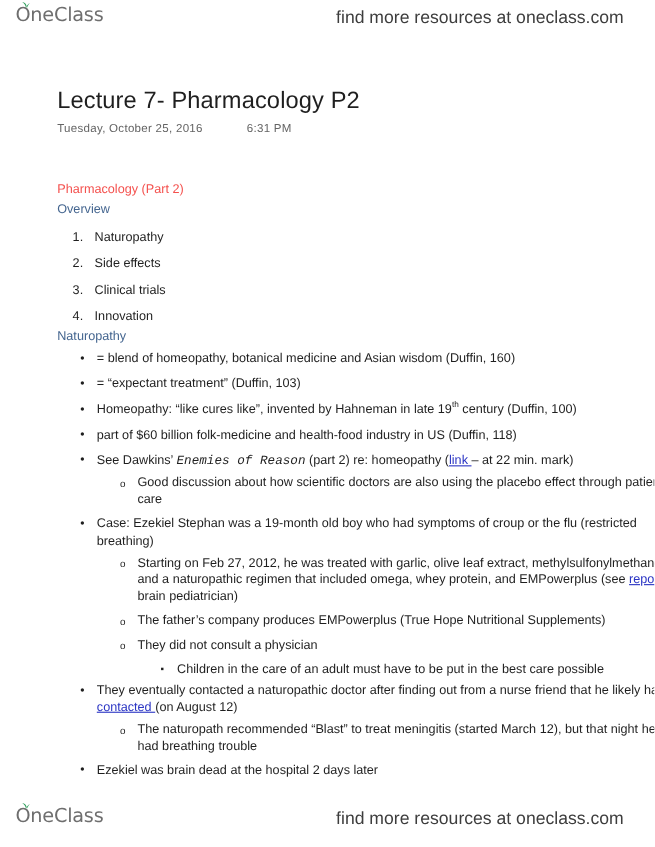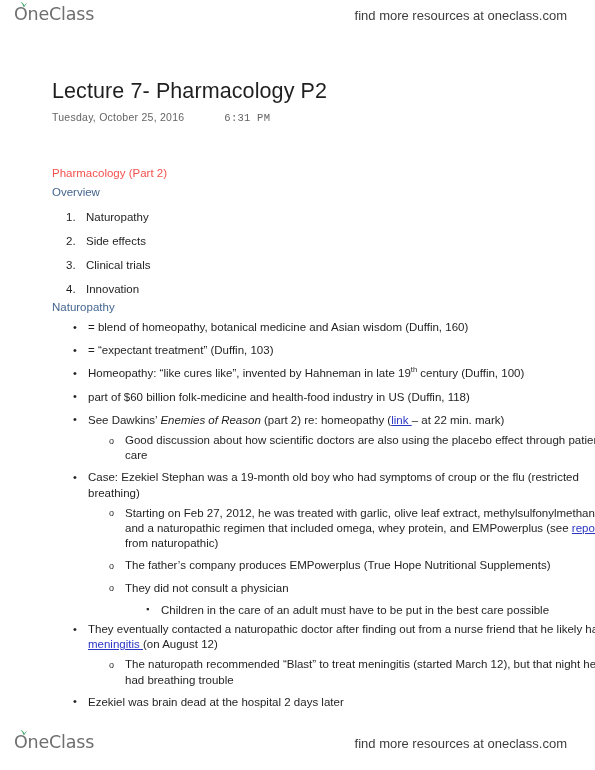--- a/index.html
+++ b/index.html
@@ -55,21 +55,21 @@
     left: 4.5px;
     top: -4.5px;
     width: 9px;
     height: 8px;
   }
   .tagline {
     position: absolute;
     right: 28px;
     top: 6px;
     font-family: "Liberation Sans", sans-serif;
-    font-size: 13px;
+    font-size: 16px;
     color: #3d3d3d;
     white-space: nowrap;
   }
 
   
   .doc {
     position: absolute;
     left: 0;
     top: 0;
     width: 595px;
@@ -93,21 +93,21 @@
     white-space: nowrap;
     line-height: 26px;
   }
   .meta {
     margin-top: 7px;
     font-size: 10.5px;
     color: #646464;
     white-space: nowrap;
     letter-spacing: 0.25px;
   }
-  .meta .time { margin-left: 40px; font-family: Liberation Mono, monospace; }
+  .meta .time { margin-left: 40px; }
 
   .section-head {
     font-size: 11.5px;
     line-height: 19px;
     white-space: nowrap;
   }
   .section-head.red { color: #f4514e; }
   .section-head.blue { color: #44658f; }
 
   .gap-top-1 { margin-top: 40px; }
@@ -203,21 +203,21 @@
     font-size: 9px;
     color: #1f1f1f;
   }
 
   .nowrapline { white-space: nowrap; }
 
   a.doclink {
     color: #2b35c4;
     text-decoration: underline;
   }
-  i.ital { font-style: italic; }
+  i.ital { font-style: italic; font-family: Liberation Mono, monospace; }
   sup.sup {
     font-size: 7.5px;
     vertical-align: super;
     line-height: 0;
   }
 </style>
 </head>
 <body>
 
 <div class="page">
@@ -266,29 +266,29 @@
 
         <li class="bullet1 tight nowrapline"><span>See Dawkins’ </span><i class="ital">Enemies of Reason</i><span> (part 2) re: homeopathy (</span><a class="doclink" href="#">link </a><span>– at 22 min. mark)</span></li>
 
         <ul class="b2">
           <li class="bullet2">Good discussion about how scientific doctors are also using the placebo effect through patient care</li>
         </ul>
 
         <li class="bullet1 tight">Case: Ezekiel Stephan was a 19-month old boy who had symptoms of croup or the flu (restricted breathing)</li>
 
         <ul class="b2">
-          <li class="bullet2"><span>Starting on Feb 27, 2012, he was treated with garlic, olive leaf extract, methylsulfonylmethane, and a naturopathic regimen that included omega, whey protein, and EMPowerplus (see </span><a class="doclink" href="#">report</a><span> from naturopathic)</span></li>
+          <li class="bullet2"><span>Starting on Feb 27, 2012, he was treated with garlic, olive leaf extract, methylsulfonylmethane, and a naturopathic regimen that included omega, whey protein, and EMPowerplus (see </span><a class="doclink" href="#">report</a><span> brain pediatrician)</span></li>
           <li class="bullet2 nowrapline">The father’s company produces EMPowerplus (True Hope Nutritional Supplements)</li>
           <li class="bullet2 nowrapline">They did not consult a physician</li>
           <ul class="b3">
             <li class="bullet3 nowrapline">Children in the care of an adult must have to be put in the best care possible</li>
           </ul>
         </ul>
 
-        <li class="bullet1 tight"><span>They eventually contacted a naturopathic doctor after finding out from a nurse friend that he likely had </span><a class="doclink" href="#">meningitis </a><span>(on August 12)</span></li>
+        <li class="bullet1 tight"><span>They eventually contacted a naturopathic doctor after finding out from a nurse friend that he likely had </span><a class="doclink" href="#">contacted </a><span>(on August 12)</span></li>
 
         <ul class="b2">
           <li class="bullet2">The naturopath recommended “Blast” to treat meningitis (started March 12), but that night he had breathing trouble</li>
         </ul>
 
         <li class="bullet1">Ezekiel was brain dead at the hospital 2 days later</li>
 
       </ul>
 
     </div>

